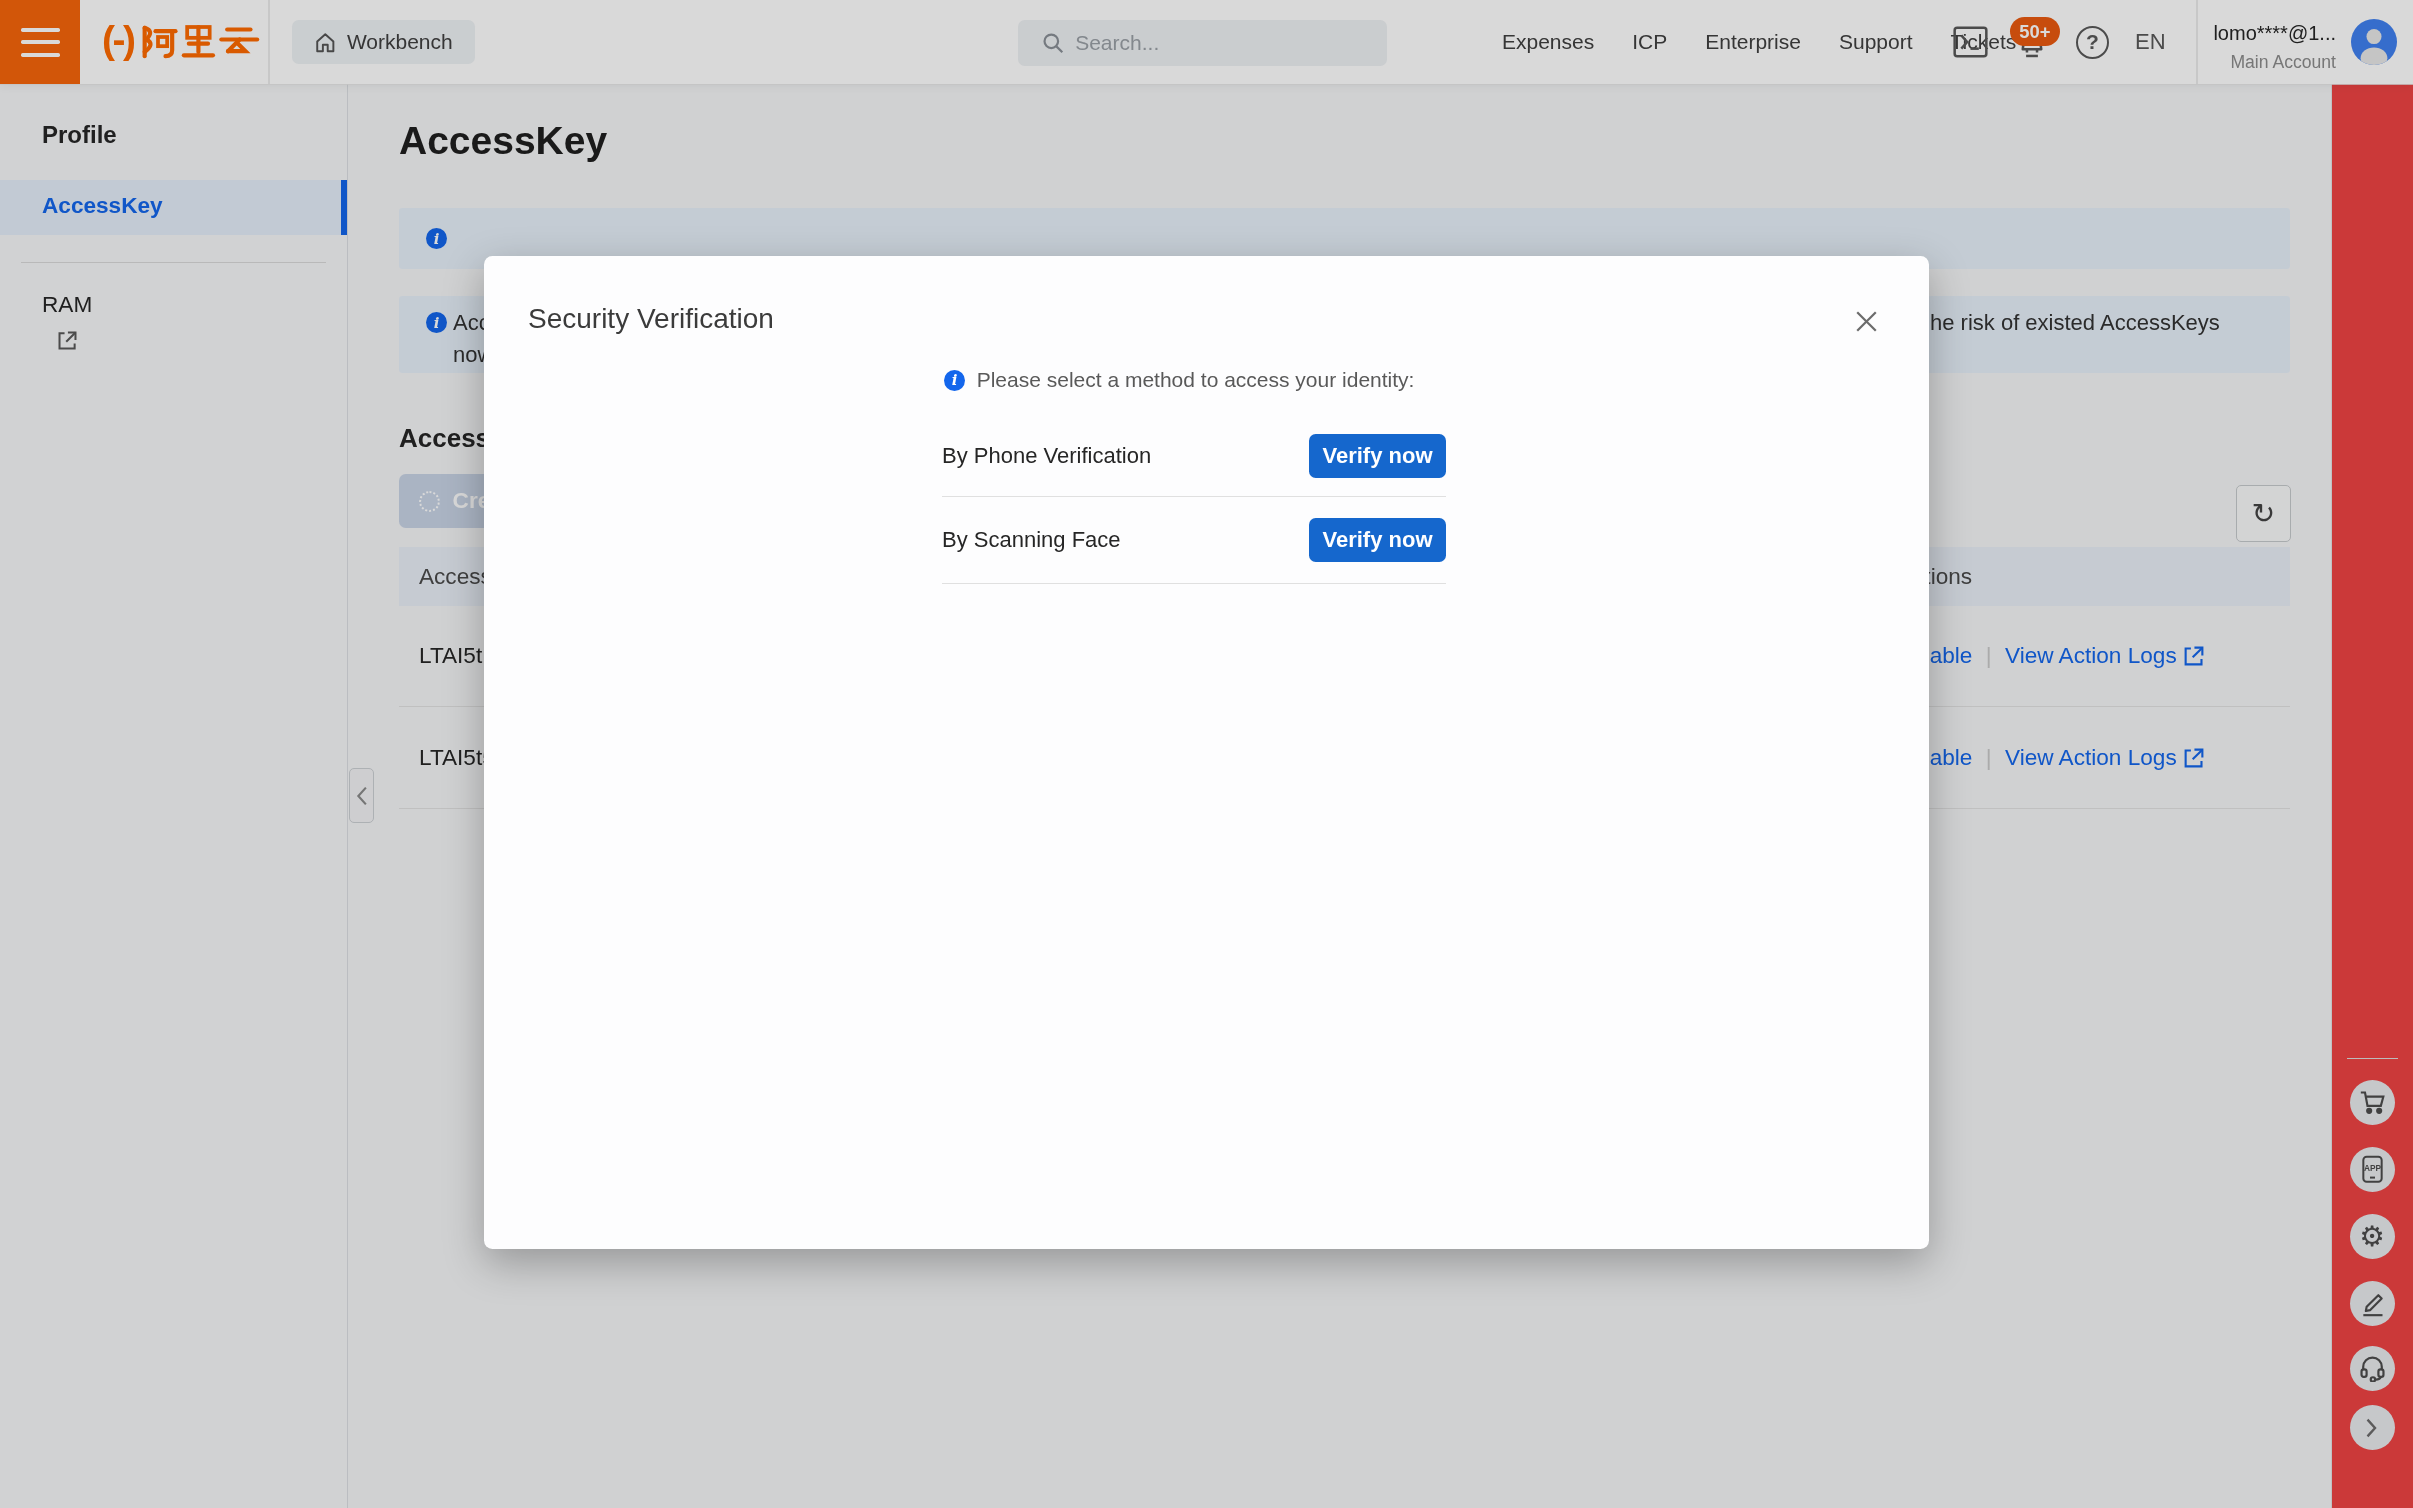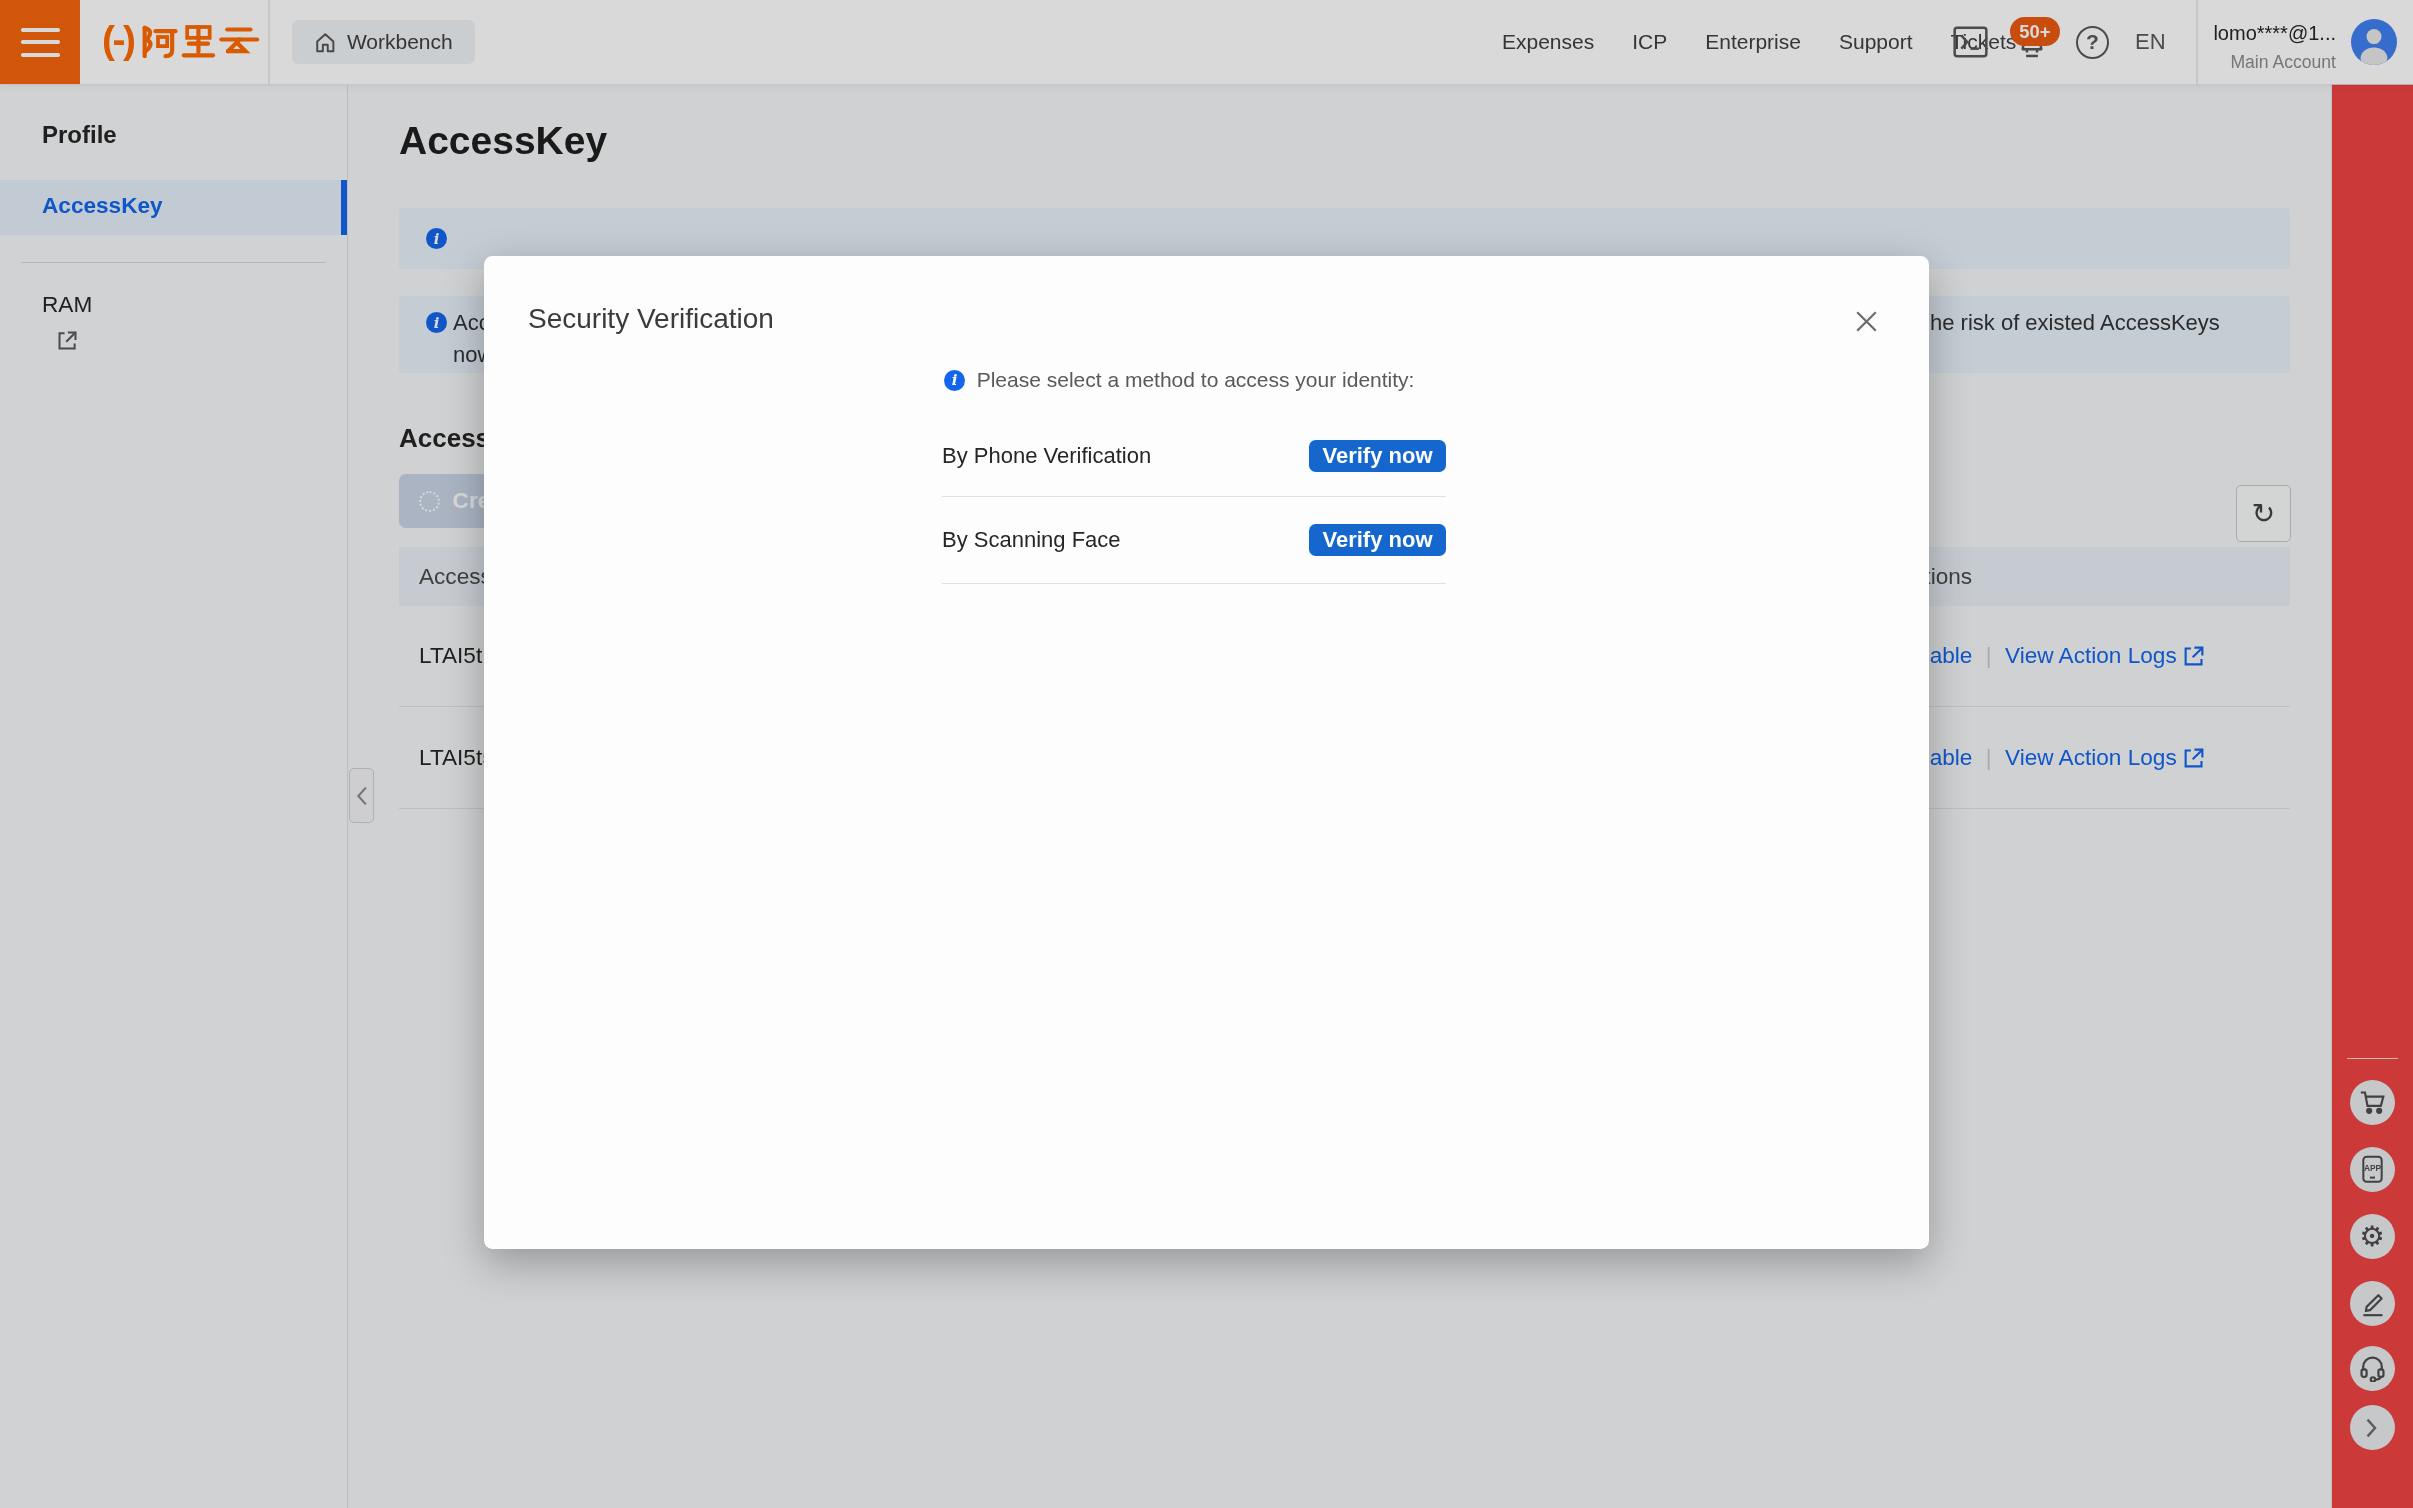--- a/index.html
+++ b/index.html
@@ -95,21 +95,21 @@
            border-radius:8.4px; box-shadow:0 13.4px 40px rgba(0,0,0,0.28); z-index:50; }
   .modal-title { position:absolute; left:44px; top:47px; font-size:28px; font-weight:500; color:#3b3b3b; }
   .modal-close { position:absolute; left:1366px; top:49px; width:32px; height:32px; cursor:pointer;
                  display:flex; align-items:center; justify-content:center; }
   .prompt { position:absolute; left:460px; top:112px; display:flex; align-items:center; gap:11.7px; }
   .prompt .txt { font-size:21px; color:#595959; white-space:nowrap; }
   .methods { position:absolute; left:458px; top:159px; width:504px; }
   .method { display:flex; align-items:center; justify-content:space-between; border-bottom:0.8px solid #e0e0e0; }
   .method.m1 { height:82px; } .method.m2 { height:87px; }
   .method .lbl { font-size:22px; color:#262626; white-space:nowrap; }
-  .verify-btn { width:137px; height:32px; border:none; border-radius:6.7px; background:#1567cd; color:#fff;
+  .verify-btn { width:137px; height:44px; border:none; border-radius:6.7px; background:#1567cd; color:#fff;
                 font-size:22px; font-weight:bold; font-family:inherit; cursor:pointer; }
   svg { display:block; }
 </style>
 </head>
 <body>
 
 <div class="navbar">
   <div class="hamburger">
     <span class="bar" style="top:28px"></span>
     <span class="bar" style="top:40px"></span>
@@ -134,20 +134,27 @@
         <path d="M105 35 H126 L117 26"></path>
     </svg>
   </div>
   <div class="nav-divider" style="left:268px"></div>
   <div class="workbench">
     <svg width="22.6" height="22.6" viewBox="0 0 28 28" fill="none" stroke="#555" stroke-width="2.4" stroke-linejoin="round">
         <path d="M4 13 L14 4 L24 13 V25 H17 V17 H11 V25 H4 Z"></path>
       </svg>
     <span>Workbench</span>
   </div>
+  <div class="searchbox">
+    <svg width="22" height="22" viewBox="0 0 26 26" fill="none" stroke="#8a9097" stroke-width="2.6">
+        <circle cx="11" cy="11" r="8"></circle>
+        <path d="M17 17 L24 24"></path>
+      </svg>
+    <span class="ph">Search...</span>
+  </div>
   <div class="navlinks">
     <span>Expenses</span>
     <span>ICP</span>
     <span>Enterprise</span>
     <span>Support</span>
     <span>Tickets</span>
   </div>
   <div class="nav-ico" style="left:1953px">
     <svg width="35" height="32" viewBox="0 0 42 38" fill="none" stroke="#595959" stroke-width="3">
         <rect x="2" y="2" width="38" height="34" rx="3"></rect>

